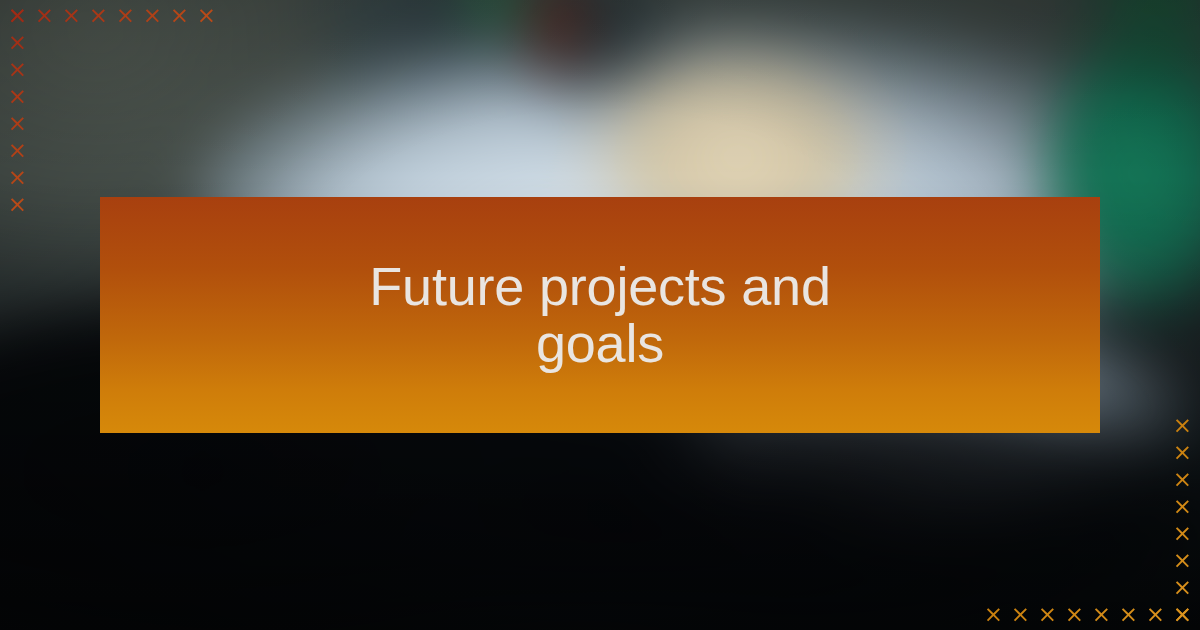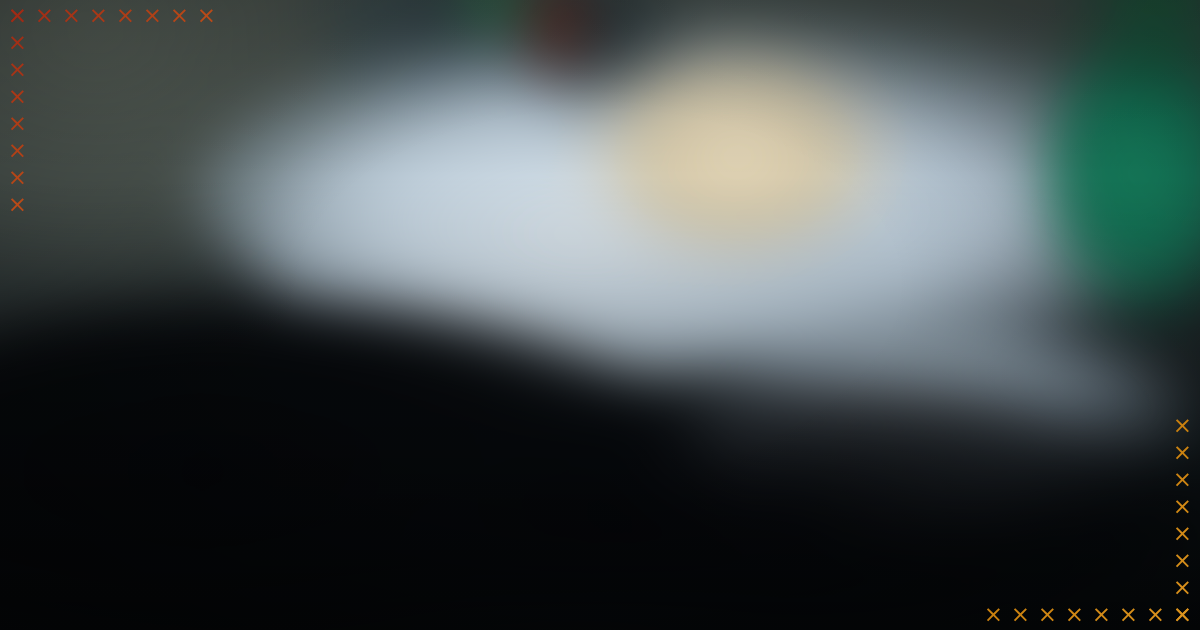--- a/index.html
+++ b/index.html
@@ -215,14 +215,17 @@
       <span class="xmark" style="color: rgb(201, 128, 15);">×</span>
       <span class="xmark" style="color: rgb(203, 131, 17);">×</span>
       <span class="xmark" style="color: rgb(206, 133, 19);">×</span>
       <span class="xmark" style="color: rgb(208, 136, 21);">×</span>
       <span class="xmark" style="color: rgb(210, 138, 24);">×</span>
       <span class="xmark" style="color: rgb(212, 141, 26);">×</span>
       <span class="xmark" style="color: rgb(215, 143, 28);">×</span>
       <span class="xmark" style="color: rgb(217, 146, 30);">×</span>
     </div>
 
+  <div id="banner">
+    <h1 id="banner-title">Future projects and goals</h1>
+  </div>
 
 </div>
 
 </body></html>

